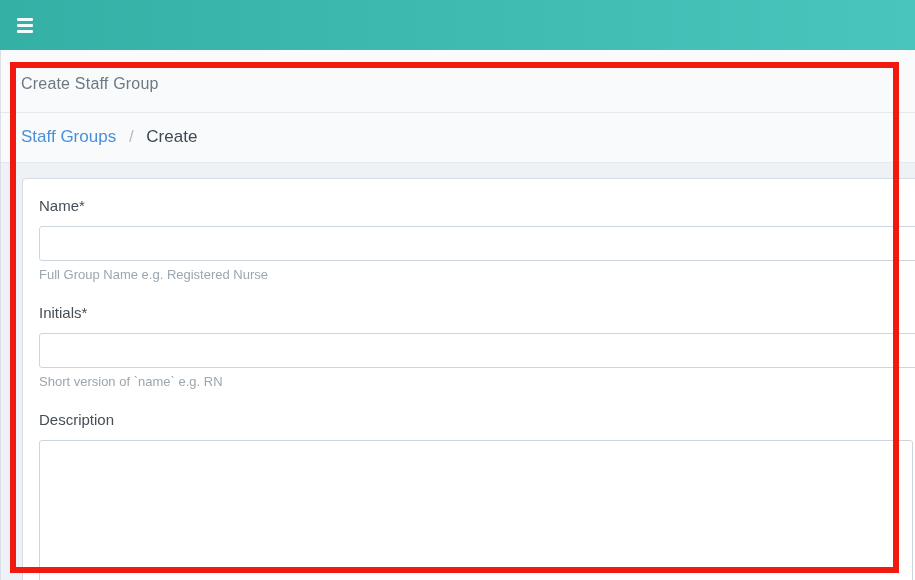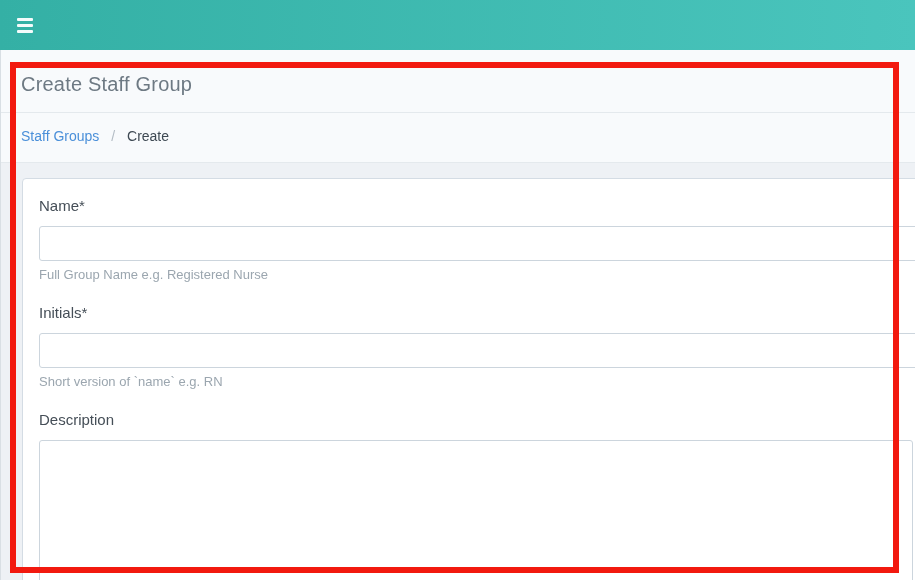--- a/index.html
+++ b/index.html
@@ -31,27 +31,27 @@
   .content {
     background: #f8fafc;
     border-left: 1px solid #d9dfe4;
     min-height: 530px;
   }
   .page-header {
     padding: 20px 20px 14px 20px;
     border-bottom: 1px solid #e4e9ed;
   }
   .page-header h1 {
-    font-size: 20px; font-weight: 400; color: #6d7983;
+    font-size: 16px; font-weight: 400; color: #6d7983;
     line-height: 28px; letter-spacing: 0.2px;
   }
   .breadcrumb {
     padding: 14px 20px 16px 20px;
     border-bottom: 1px solid #e4e9ed;
-    font-size: 14px; line-height: 19px;
+    font-size: 17px; line-height: 19px;
     background: #f8fafc;
   }
   .breadcrumb a { color: #4a8fd9; text-decoration: none; }
   .breadcrumb .sep { color: #b3bcc4; margin: 0 8px; }
   .breadcrumb .current { color: #3e4953; }
 
   .main {
     background: #eef1f5;
     padding: 15px 0 0 21px;
     height: 419px;

